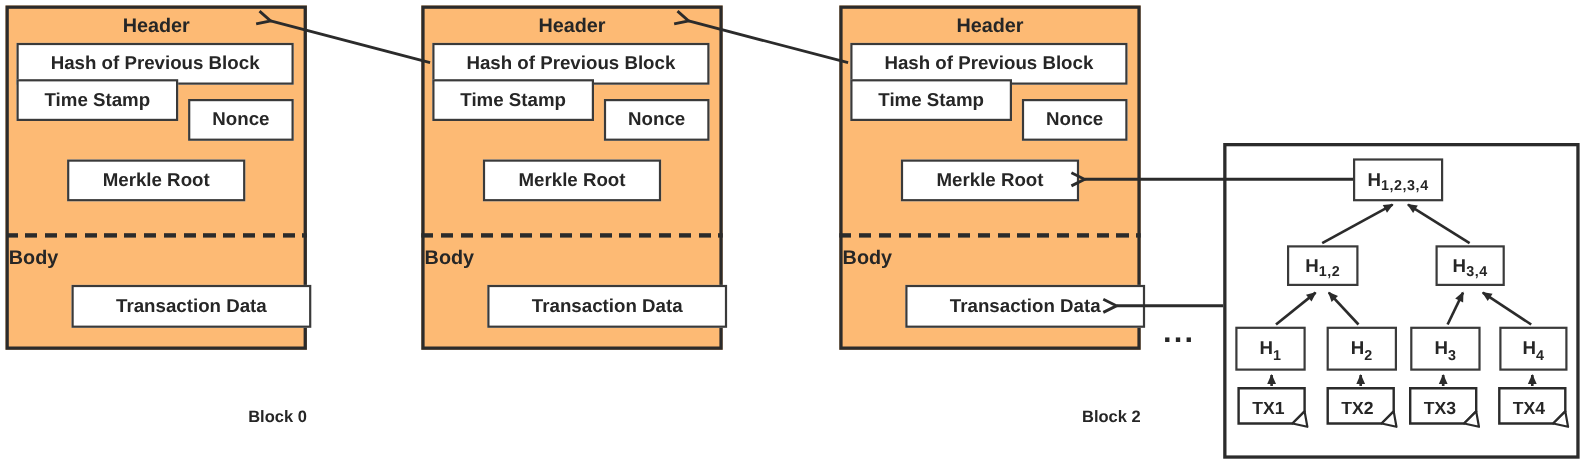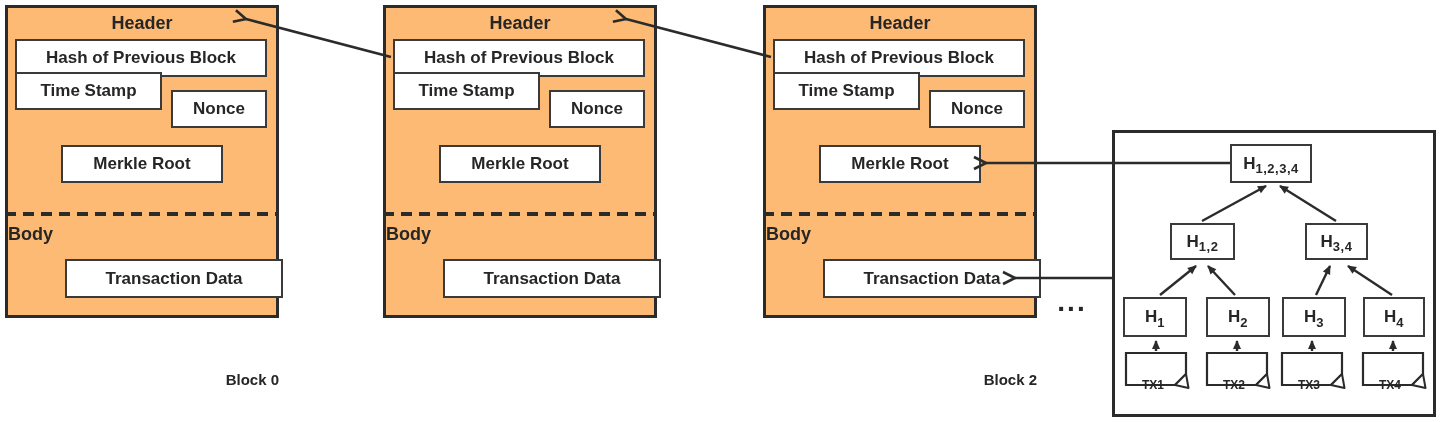--- a/index.html
+++ b/index.html
@@ -56,23 +56,23 @@
   .n-h2{left:91px;top:164px;width:64px;height:40px;}
   .n-h3{left:167px;top:164px;width:64px;height:40px;}
   .n-h4{left:248px;top:164px;width:62px;height:40px;}
   .tx-node{position:absolute;width:62px;height:34px;}
   .t-tx1{left:10px;top:219px;}
   .t-tx2{left:91px;top:219px;padding-left:17px;}
   .t-tx3{left:166px;top:219px;}
   .t-tx4{left:247px;top:219px;}
   .tx-shape{position:absolute;left:0;top:0;overflow:visible;}
   .tx-label{
-    position:absolute;left:0;top:16px;width:56px;height:34px;
+    position:absolute;left:0;top:3px;width:56px;height:34px;
     display:flex;align-items:center;justify-content:center;
-    font-size:12px;font-weight:700;
+    font-size:16px;font-weight:700;
   }
   .mtree-caption{
     position:absolute;left:0;right:0;top:256px;text-align:center;
     font-size:19px;font-weight:700;
   }
   
   .ellipsis{
     position:absolute;left:1048px;top:286px;width:48px;text-align:center;
     font-size:28px;font-weight:700;letter-spacing:2px;
   }

